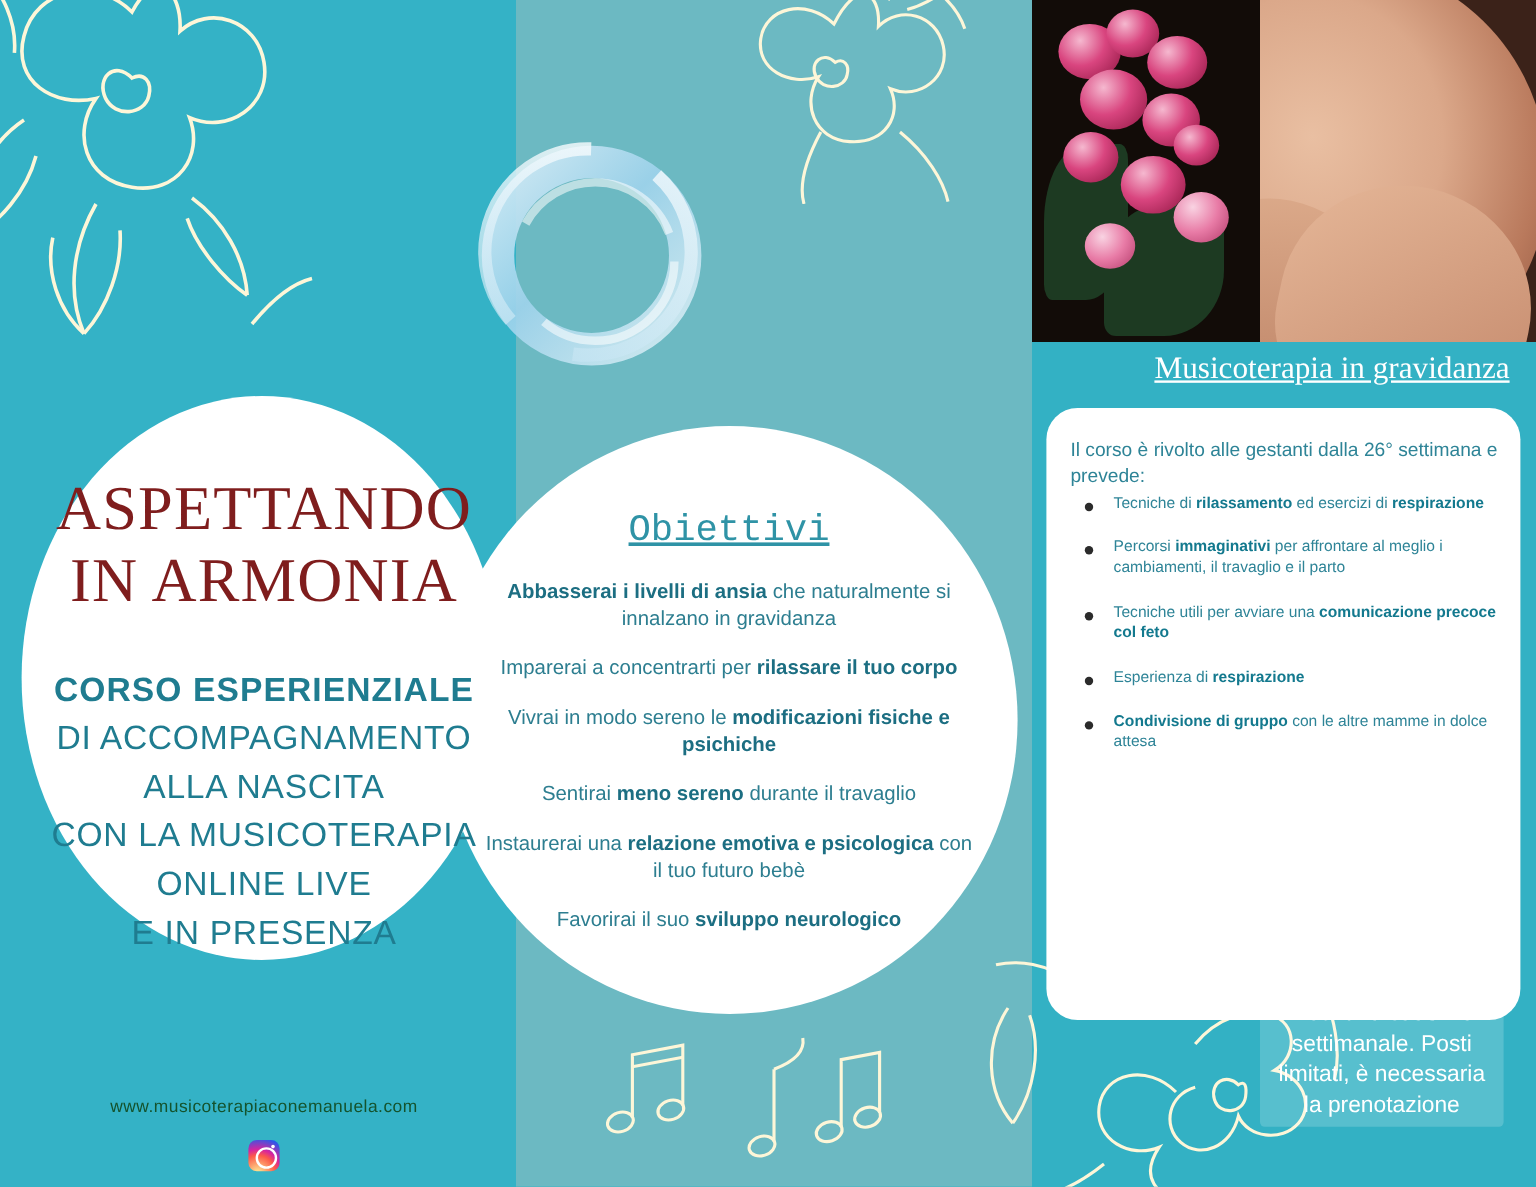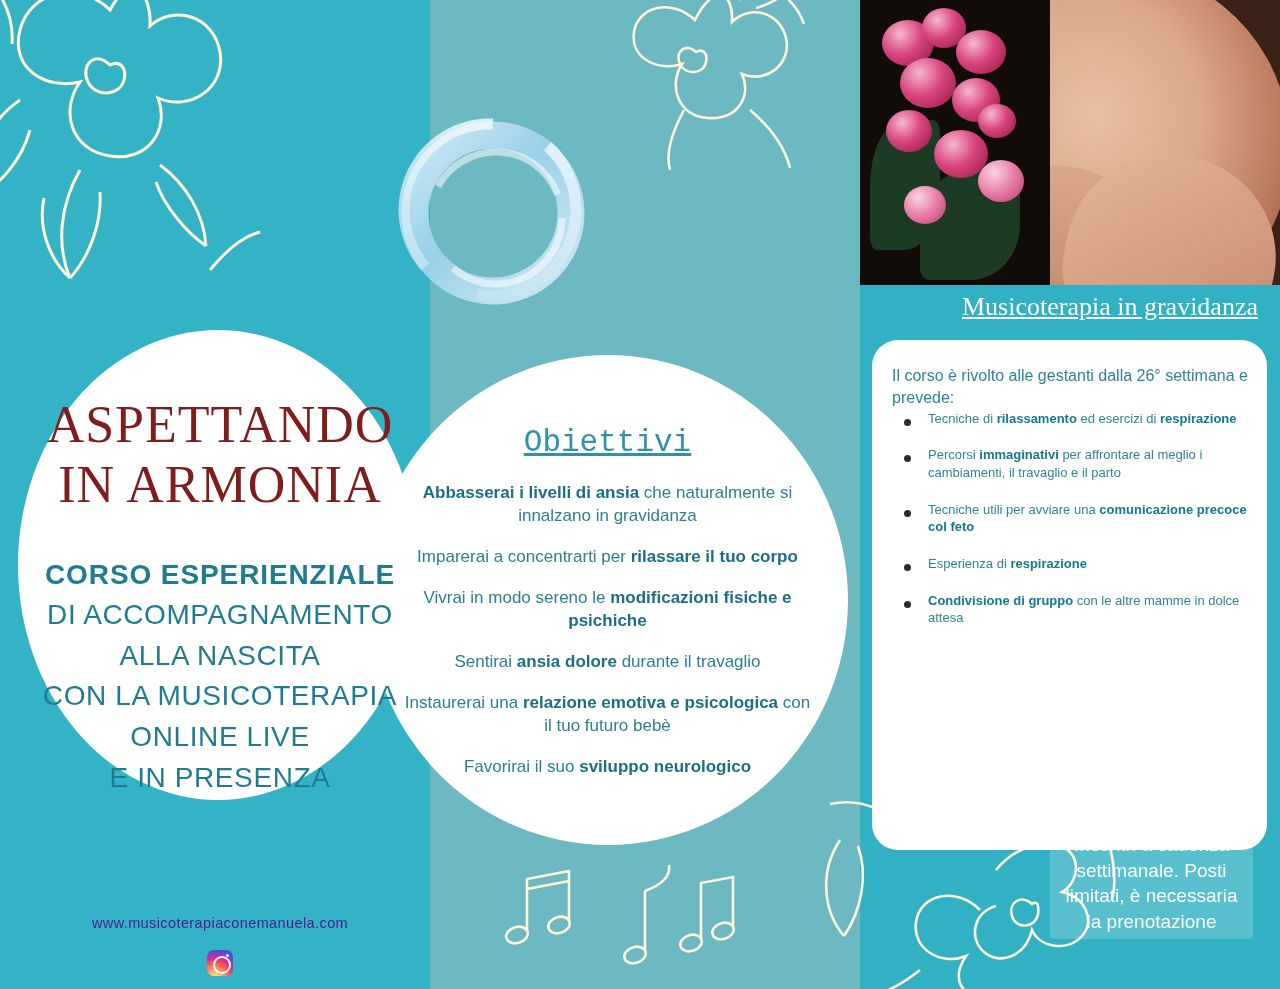--- a/index.html
+++ b/index.html
@@ -74,21 +74,21 @@
     margin-top: 40px;
     font-size: 28px;
     line-height: 1.45;
     letter-spacing: 0.6px;
     color: #1f7c90;
   }
   .subtitle-block .strong { font-weight: bold; letter-spacing: 0.9px; }
   .url {
     position: absolute; left: 0; top: 520px; width: 380px;
     text-align: center;
-    font-size: 14.5px; color: #4c1d95; letter-spacing: 0.4px;
+    font-size: 14.5px; color: #14532d; letter-spacing: 0.4px;
   }
   .ig-wrap {
     position: absolute; left: 0; top: 555px; width: 380px; text-align: center;
   }
   .ig-icon {
     display: inline-block; width: 26px; height: 26px;
     border-radius: 7px;
     background: radial-gradient(circle at 30% 107%, #fdf497 0%, #fd5949 45%, #d6249f 60%, #285AEB 90%);
     position: relative;
   }
@@ -317,21 +317,21 @@
       <span class="ig-icon"></span>
     </div>
   </div>
 
   <div class="mid-col">
     <div class="obiettivi-h">Obiettivi</div>
     <div id="goal-list">
         <div class="goal"><b>Abbasserai i livelli di ansia</b> che naturalmente si innalzano in gravidanza</div>
         <div class="goal">Imparerai a concentrarti per <b>rilassare il tuo corpo</b></div>
         <div class="goal">Vivrai in modo sereno le <b>modificazioni fisiche e psichiche</b></div>
-        <div class="goal">Sentirai <b>ansia dolore</b> durante il travaglio</div>
+        <div class="goal">Sentirai <b>meno sereno</b> durante il travaglio</div>
         <div class="goal">Instaurerai una <b>relazione emotiva e psicologica</b> con il tuo futuro bebè</div>
         <div class="goal">Favorirai il suo <b>sviluppo neurologico</b></div>
       </div>
   </div>
 
   <div class="photo">
     <div class="hair"></div>
     <div class="belly"></div>
     <div class="arm2"></div>
     <div class="arm1"></div>

